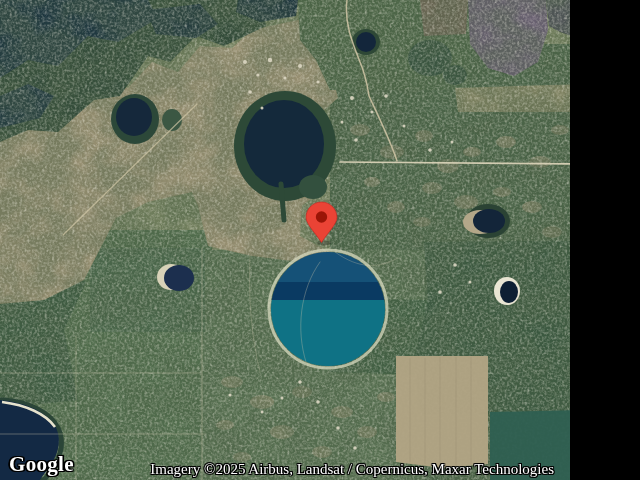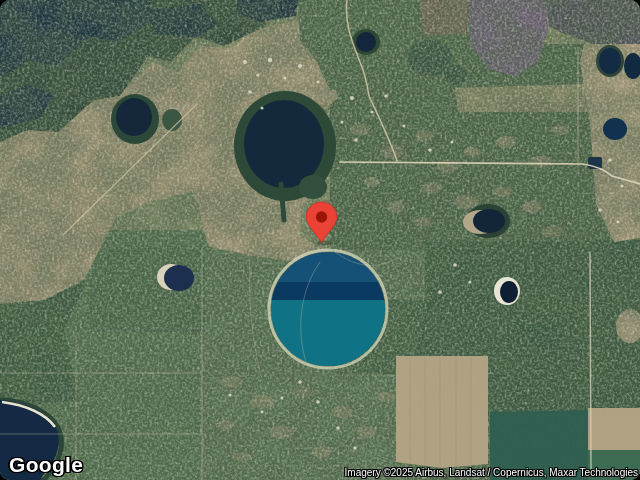--- a/index.html
+++ b/index.html
@@ -1,29 +1,29 @@
 <!DOCTYPE html>
 <html><head>
 <meta charset="utf-8">
 <style>
   html,body{margin:0;padding:0;background:#000;}
-  .stage{position:relative;width:640px;height:480px;overflow:hidden;
-         font-family:Liberation Sans, sans-serif;border-radius:10px;}
+  .stage{position:relative;width:570px;height:480px;overflow:hidden;
+         font-family:Liberation Serif, serif;}
   .stage svg{position:absolute;inset:0;display:block;}
   .google-logo{
     position:absolute;left:9px;bottom:3px;z-index:5;
     font-size:21px;font-weight:700;letter-spacing:.3px;color:#fff;
     text-shadow:-1.4px -1.4px 0 #000,1.4px -1.4px 0 #000,-1.4px 1.4px 0 #000,
                 1.4px 1.4px 0 #000,-1.4px 0 0 #000,1.4px 0 0 #000,
                 0 -1.4px 0 #000,0 1.4px 0 #000;
     cursor:pointer;user-select:none;
   }
   .attribution{
-    position:absolute;right:2px;bottom:2px;z-index:5;
-    font-size:10px;font-weight:400;color:#fff;white-space:nowrap;
+    position:absolute;right:16px;bottom:2px;z-index:5;
+    font-size:15px;font-weight:400;color:#fff;white-space:nowrap;
     text-shadow:-1px -1px 0 #000,1px -1px 0 #000,-1px 1px 0 #000,1px 1px 0 #000,
                 -1px 0 0 #000,1px 0 0 #000,0 -1px 0 #000,0 1px 0 #000;
     user-select:none;
   }
 </style>
 </head>
 <body>
 
 <div class="stage">
 

